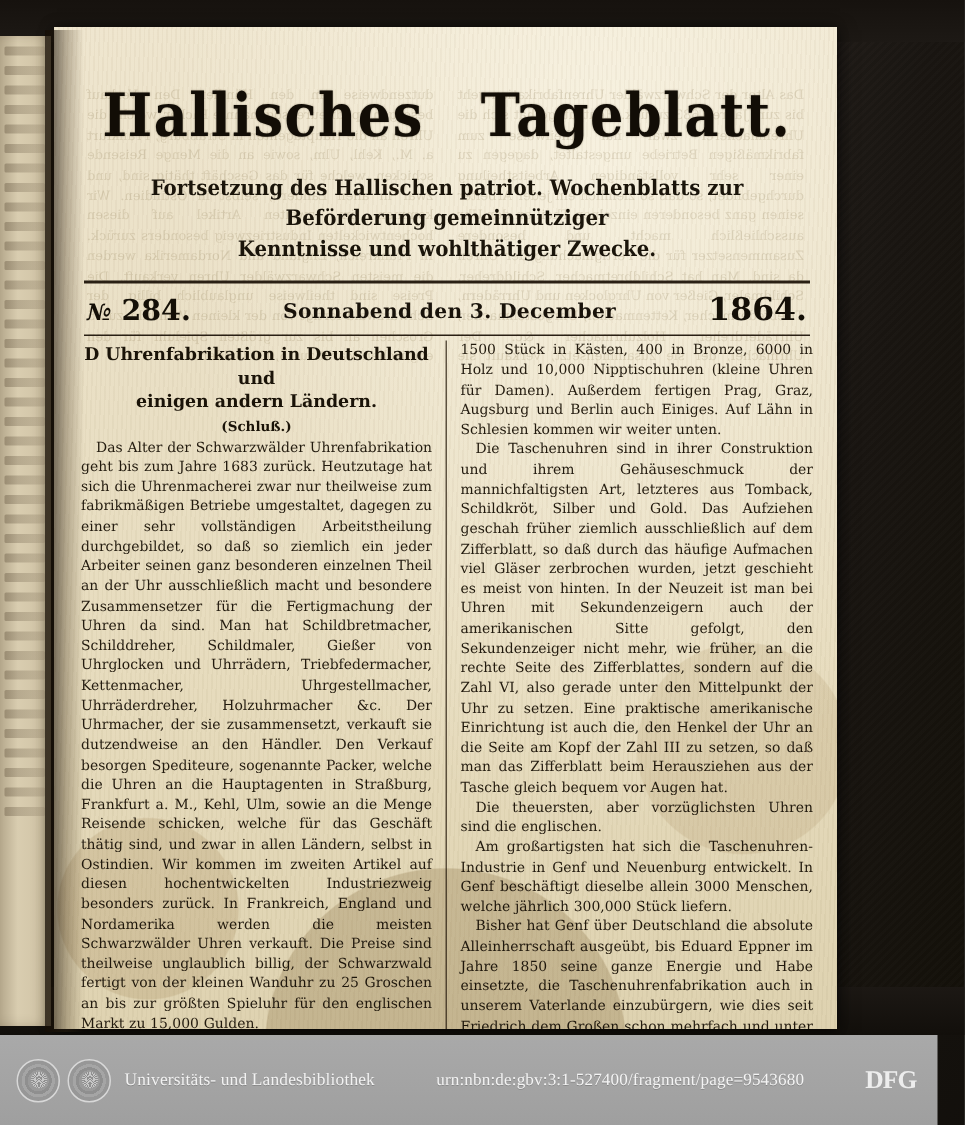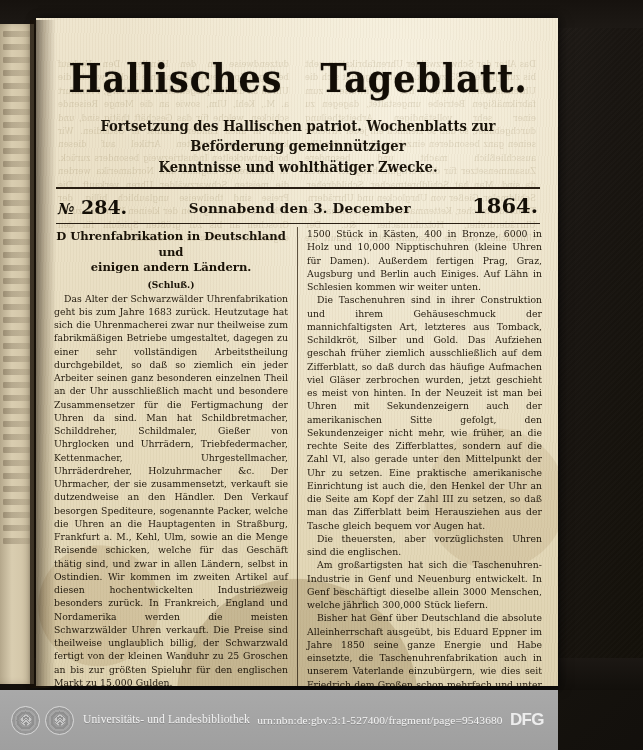--- a/index.html
+++ b/index.html
@@ -153,21 +153,21 @@
     text-align:justify;text-justify:inter-word;
     color:#221a0e;
     hyphens:auto;
     word-spacing:.2px;
   }
   .body p{margin:0;text-indent:10px;}
   .body p.noindent{text-indent:0;}
 
   
   #footer{
-    position:absolute;left:0;bottom:0;width:558px;height:60px;
+    position:absolute;left:0;bottom:0;width:625px;height:60px;
     background:linear-gradient(180deg,#a9a9a9 0%,#9f9f9f 100%);
     display:flex;align-items:center;z-index:10;
     font-family:"Liberation Serif", serif;
   }
   #footer .logos{display:flex;align-items:center;gap:5px;padding:0 9px 0 11px;}
   .seal{
     width:27px;height:27px;border-radius:50%;
     border:1.6px solid #d8d8d8;
     background:
       radial-gradient(circle at 50% 50%, #9a9a9a 0 7px, #8f8f8f 7px 9px, #a5a5a5 9px 11px, #979797 11px 13px);
@@ -182,21 +182,21 @@
   }
   #footer .libname{
     color:#f2f2f2;font-size:11.6px;line-height:14px;letter-spacing:.1px;
     text-shadow:0 1px 0 rgba(0,0,0,.18);
   }
   #footer .urn{
     flex:1;text-align:center;color:#f4f4f4;font-size:11.4px;letter-spacing:.1px;
     text-shadow:0 1px 0 rgba(0,0,0,.18);
   }
   #footer .dfg{
-    padding:0 14px 0 0;color:#ededed;font-family:Liberation Sans, sans-serif;
+    padding:0 14px 0 0;color:#ededed;font-family:Liberation Serif, serif;
     font-weight:bold;font-size:17px;letter-spacing:-.6px;
   }
 </style>
 </head>
 <body>
 
 <div id="backdrop"></div>
 <div id="cover-right"></div>
 <div id="cover-top"></div>
 <div id="cover-bottom"></div>

